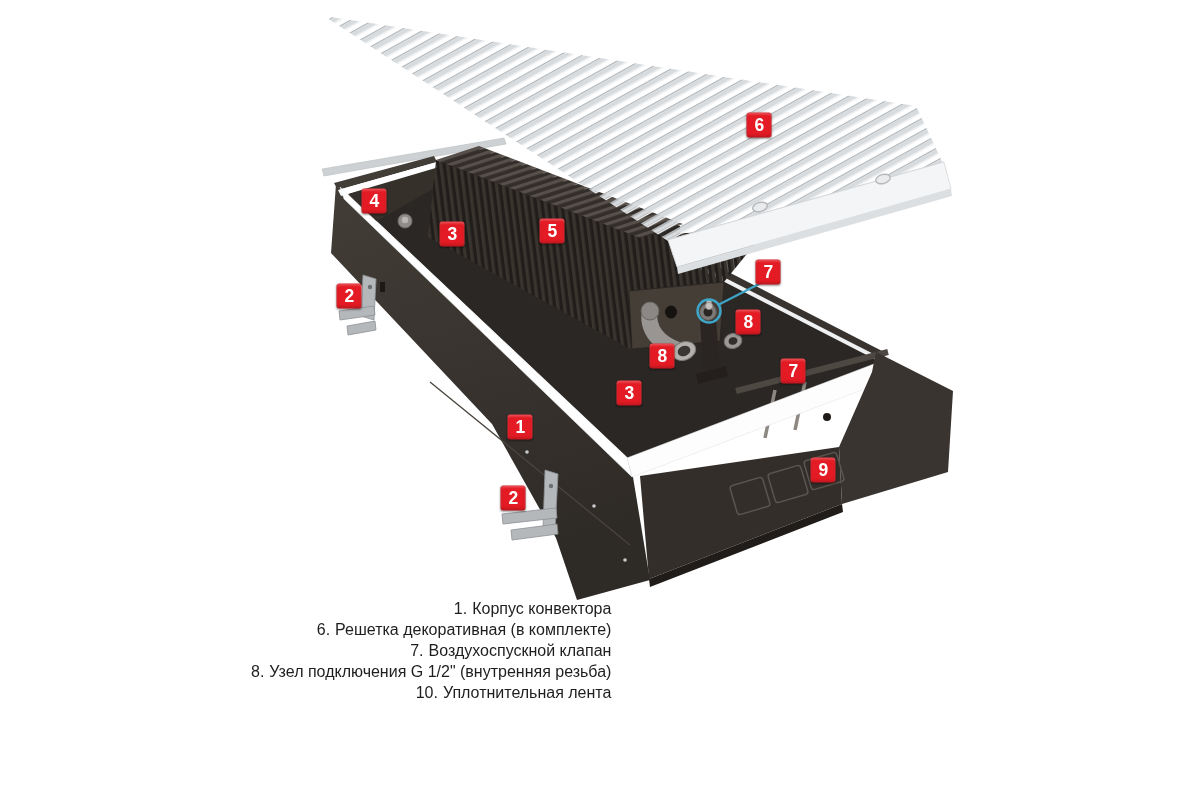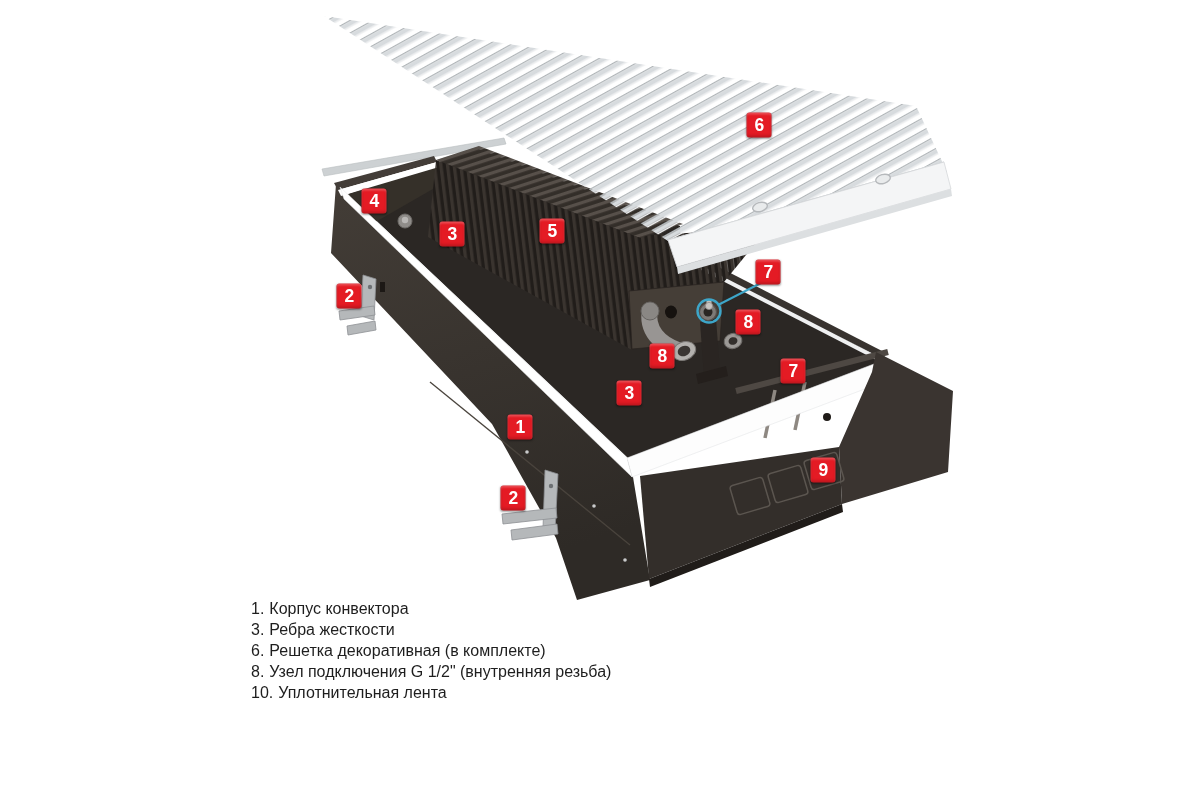--- a/index.html
+++ b/index.html
@@ -18,21 +18,21 @@
                inset 0 2px 2px rgba(255,255,255,.22),
                inset 0 -2px 3px rgba(0,0,0,.18);
     letter-spacing:-0.5px;
     z-index:5;
   }
   .legend{
     position:absolute;left:251px;top:599px;
     color:#1e1e1e;font-size:16px;line-height:20.9px;
     z-index:4;
   }
-  .legend-row{white-space:nowrap;}
+  .legend-row{white-space:nowrap;text-align:right;}
   .legend-num{margin-right:5px;}
 </style>
 </head>
 <body>
 
 <div class="stage">
 
   <svg width="1200" height="800" viewBox="0 0 1200 800">
     <defs>
       <linearGradient id="gWall" x1="0" y1="0" x2="0.25" y2="1">
@@ -186,18 +186,18 @@
       <div class="marker" style="left: 662px; top: 356px;">8</div>
       <div class="marker" style="left: 793px; top: 371px;">7</div>
       <div class="marker" style="left: 629px; top: 393px;">3</div>
       <div class="marker" style="left: 520px; top: 427px;">1</div>
       <div class="marker" style="left: 823px; top: 470px;">9</div>
       <div class="marker" style="left: 513px; top: 498px;">2</div>
     </div>
 
   <div class="legend" id="legend">
       <div class="legend-row"><span class="legend-num">1.</span><span class="legend-text">Корпус конвектора</span></div>
-      <div class="legend-row"><span class="legend-num">3.</span><span class="legend-text">Ребра жесткости</span></div>
       <div class="legend-row"><span class="legend-num">6.</span><span class="legend-text">Решетка декоративная (в комплекте)</span></div>
+      <div class="legend-row"><span class="legend-num">7.</span><span class="legend-text">Воздухоспускной клапан</span></div>
       <div class="legend-row"><span class="legend-num">8.</span><span class="legend-text">Узел подключения G 1/2" (внутренняя резьба)</span></div>
       <div class="legend-row"><span class="legend-num">10.</span><span class="legend-text">Уплотнительная лента</span></div>
     </div>
 </div>
 
 </body></html>

